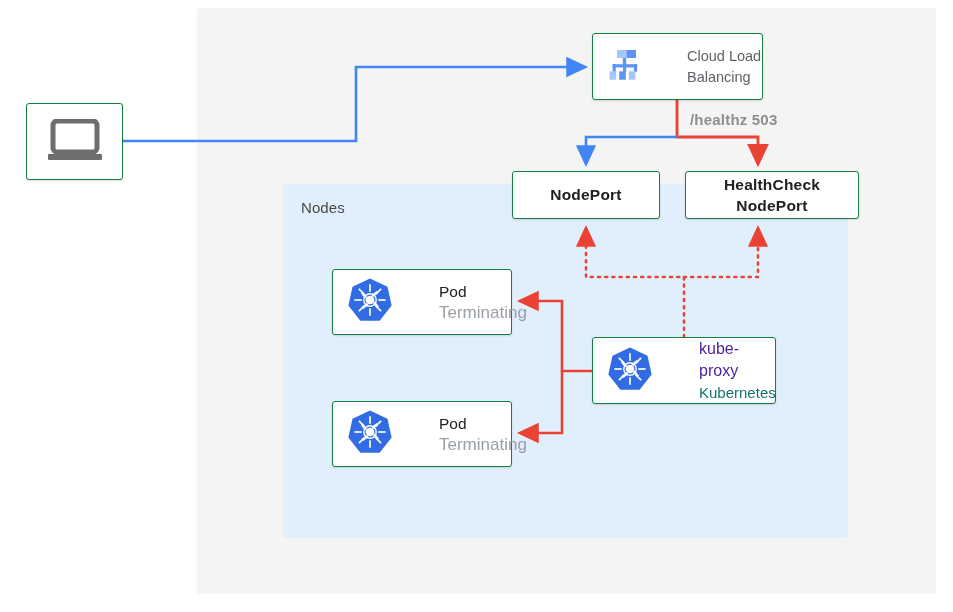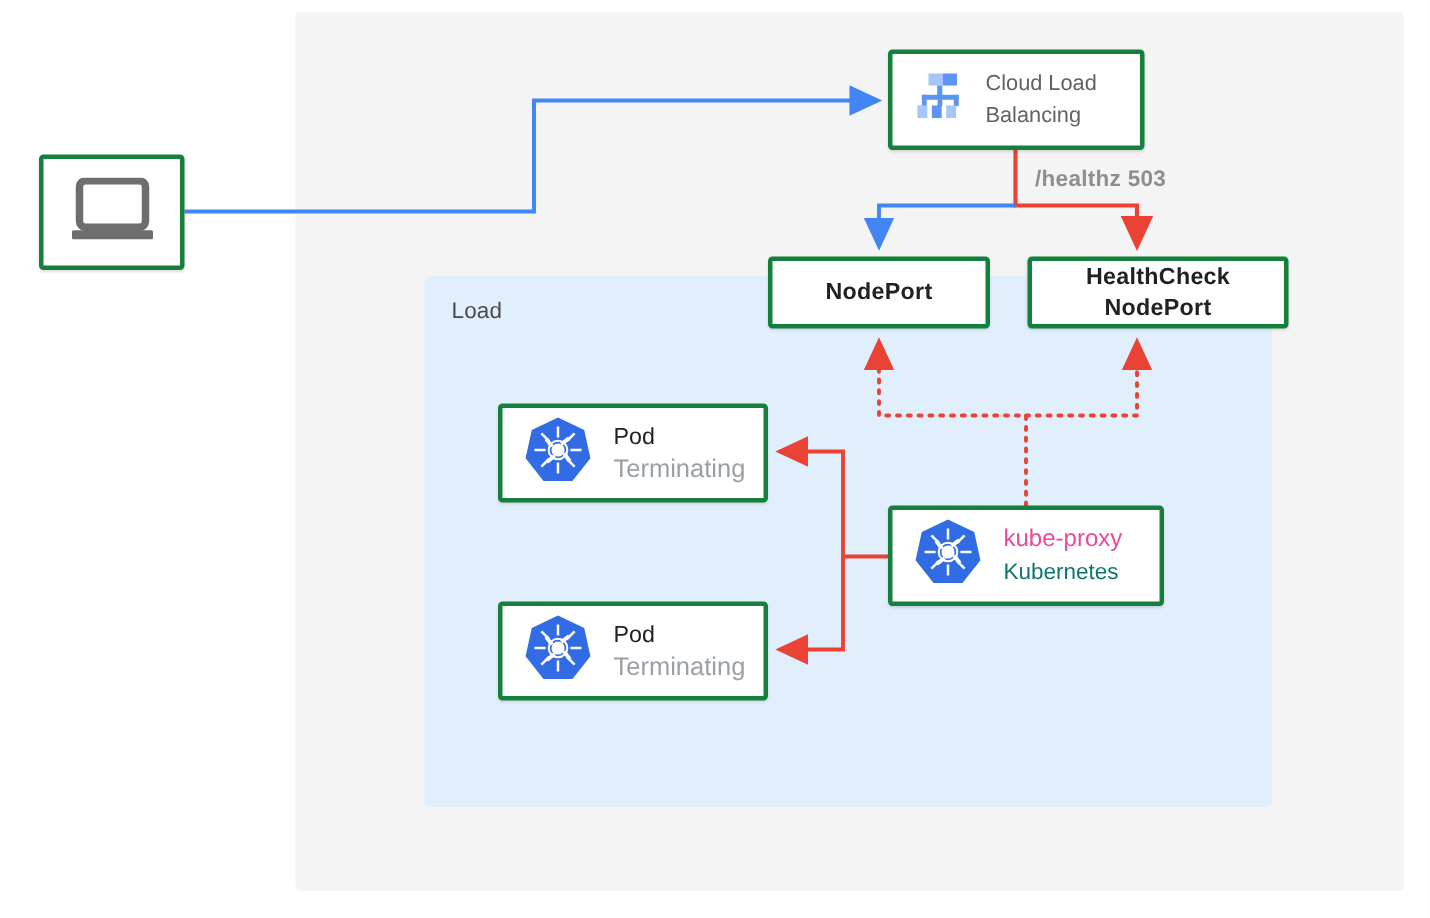--- a/index.html
+++ b/index.html
@@ -10,22 +10,22 @@
 
   
   .outer-panel{position:absolute;left:197px;top:8px;width:739px;height:586px;
                background:#f4f4f4;border-radius:3px;}
   .nodes-panel{position:absolute;left:283px;top:184px;width:565px;height:354px;
                background:#e1effc;border-radius:4px;}
   .nodes-label{position:absolute;left:301px;top:199px;font-size:15px;color:#4a4a4a;
                letter-spacing:.1px;}
 
   
-  .card{position:absolute;background:#ffffff;border:3px solid #15803d;border-radius:3px;
-        box-shadow:0 1px 2px rgba(0,0,0,.13);box-sizing:border-box;}
+  .card{position:absolute;background:#ffffff;border:1px solid #15803d;border-radius:3px;
+        box-shadow:0 1px 2px rgba(0,0,0,.13);box-sizing:border-box;gap:32px;}
 
   
   .client-box{left:26px;top:103px;width:97px;height:77px;}
   .laptop-ico{position:absolute;left:50%;top:50%;transform:translate(-50%,-50%);}
 
   
   .clb-box{left:592px;top:33px;width:171px;height:67px;display:flex;align-items:center;}
   .clb-ico{margin-left:11px;flex:0 0 auto;}
   .clb-text{margin-left:11px;font-size:14.5px;color:#5f6368;line-height:21px;}
 
@@ -41,38 +41,38 @@
   .pod-box{left:332px;top:269px;width:180px;height:66px;display:flex;align-items:center;}
   .pod-box2{left:332px;top:401px;width:180px;height:66px;display:flex;align-items:center;}
   .k8s-ico{margin-left:14px;flex:0 0 auto;}
   .pod-text{margin-left:14px;line-height:21px;}
   .pod-title{font-size:15.5px;color:#202124;}
   .pod-sub{font-size:17px;color:#9aa0a6;}
 
   
   .kp-box{left:592px;top:337px;width:184px;height:67px;display:flex;align-items:center;}
   .kp-text{margin-left:14px;line-height:22px;}
-  .kp-title{font-size:16px;color:#ec4899;}
+  .kp-title{font-size:16px;color:#4c1d95;}
   .kp-sub{font-size:15px;color:#0f766e;}
 
   
   .healthz{position:absolute;left:690px;top:111px;font-size:15px;font-weight:bold;
            color:#8e8e8e;letter-spacing:.2px;}
 
   svg.wires{position:absolute;left:0;top:0;width:953px;height:612px;overflow:visible;
             pointer-events:none;}
 </style>
 </head>
 <body>
 
 <div id="stage">
 
   <div class="outer-panel"></div>
   <div class="nodes-panel"></div>
-  <div class="nodes-label">Load</div>
+  <div class="nodes-label">Nodes</div>
 
   <svg class="wires" viewBox="0 0 953 612">
     <defs>
       <marker id="ah-blue" markerWidth="9" markerHeight="9" refX="7.2" refY="4.5" orient="auto">
         <path d="M0,0.6 L8.4,4.5 L0,8.4 Z" fill="#4285f4"></path>
       </marker>
       <marker id="ah-red" markerWidth="9" markerHeight="9" refX="7.2" refY="4.5" orient="auto">
         <path d="M0,0.6 L8.4,4.5 L0,8.4 Z" fill="#ea4335"></path>
       </marker>
       <marker id="ah-red-d" markerWidth="9" markerHeight="9" refX="7.2" refY="4.5" orient="auto">

